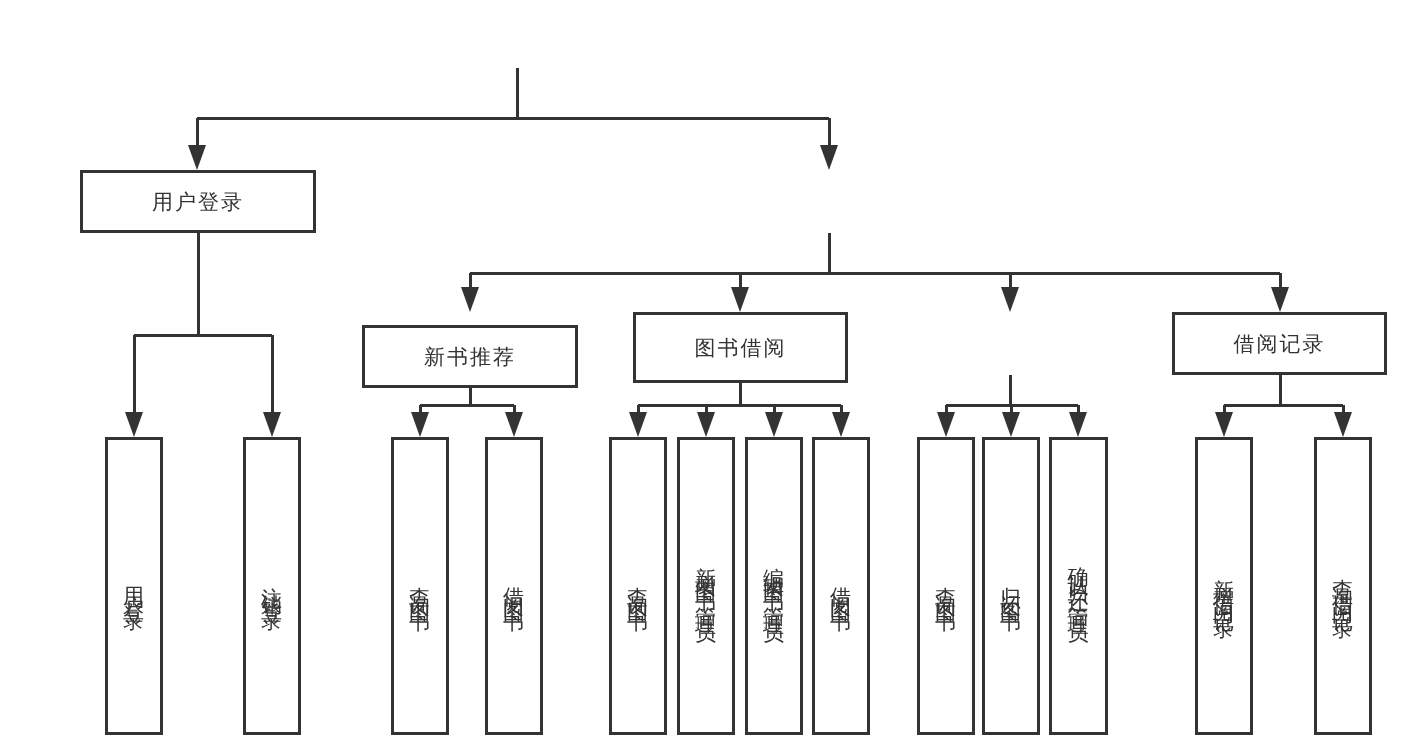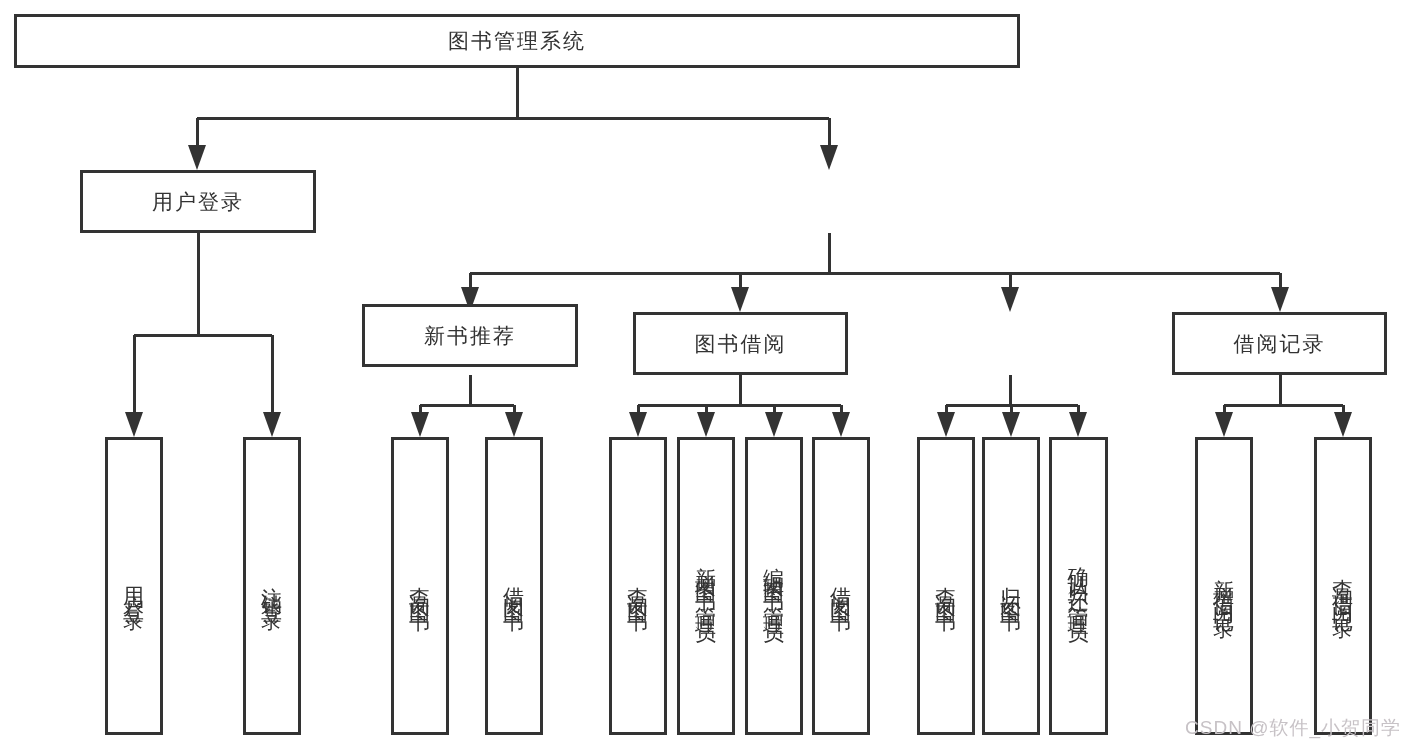--- a/index.html
+++ b/index.html
@@ -90,32 +90,29 @@
       <polygon points="765,412 783,412 774,437"></polygon>
       <polygon points="832,412 850,412 841,437"></polygon>
       <polygon points="937,412 955,412 946,437"></polygon>
       <polygon points="1002,412 1020,412 1011,437"></polygon>
       <polygon points="1069,412 1087,412 1078,437"></polygon>
       <polygon points="1215,412 1233,412 1224,437"></polygon>
       <polygon points="1334,412 1352,412 1343,437"></polygon>
     </g>
   </svg>
 
-  <div class="box" style="left:14px;top:14px;width:1006px;height:54px">
-    <span class="hlabel">图书管理系统</span>
-  </div>
 
   <div class="box" style="left:80px;top:170px;width:236px;height:63px">
     <span class="hlabel">用户登录</span>
   </div>
 
-  <div class="box" style="left:362px;top:304px;width:216px;height:63px">
+  <div class="box" style="left:362px;top:325px;width:216px;height:63px">
     <span class="hlabel">新书推荐</span>
   </div>
-  <div class="box" style="left:633px;top:312px;width:215px;height:63px">
+  <div class="box" style="left:633px;top:312px;width:215px;height:71px">
     <span class="hlabel">图书借阅</span>
   </div>
   <div class="box" style="left:1172px;top:312px;width:215px;height:63px">
     <span class="hlabel">借阅记录</span>
   </div>
 
   <div class="box" style="left:105px;top:437px;width:58px;height:298px">
     <span class="vlabel">用户登录</span>
   </div>
   <div class="box" style="left:243px;top:437px;width:58px;height:298px">
@@ -152,15 +149,14 @@
     <span class="vlabel">确认归还（管理员）</span>
   </div>
 
   <div class="box" style="left:1195px;top:437px;width:58px;height:298px">
     <span class="vlabel">新增借阅记录</span>
   </div>
   <div class="box" style="left:1314px;top:437px;width:58px;height:298px">
     <span class="vlabel">查询借阅记录</span>
   </div>
 
-  <div class="watermark">CSDN @软件_小贺同学</div>
 
 </div>
 
 </body></html>

